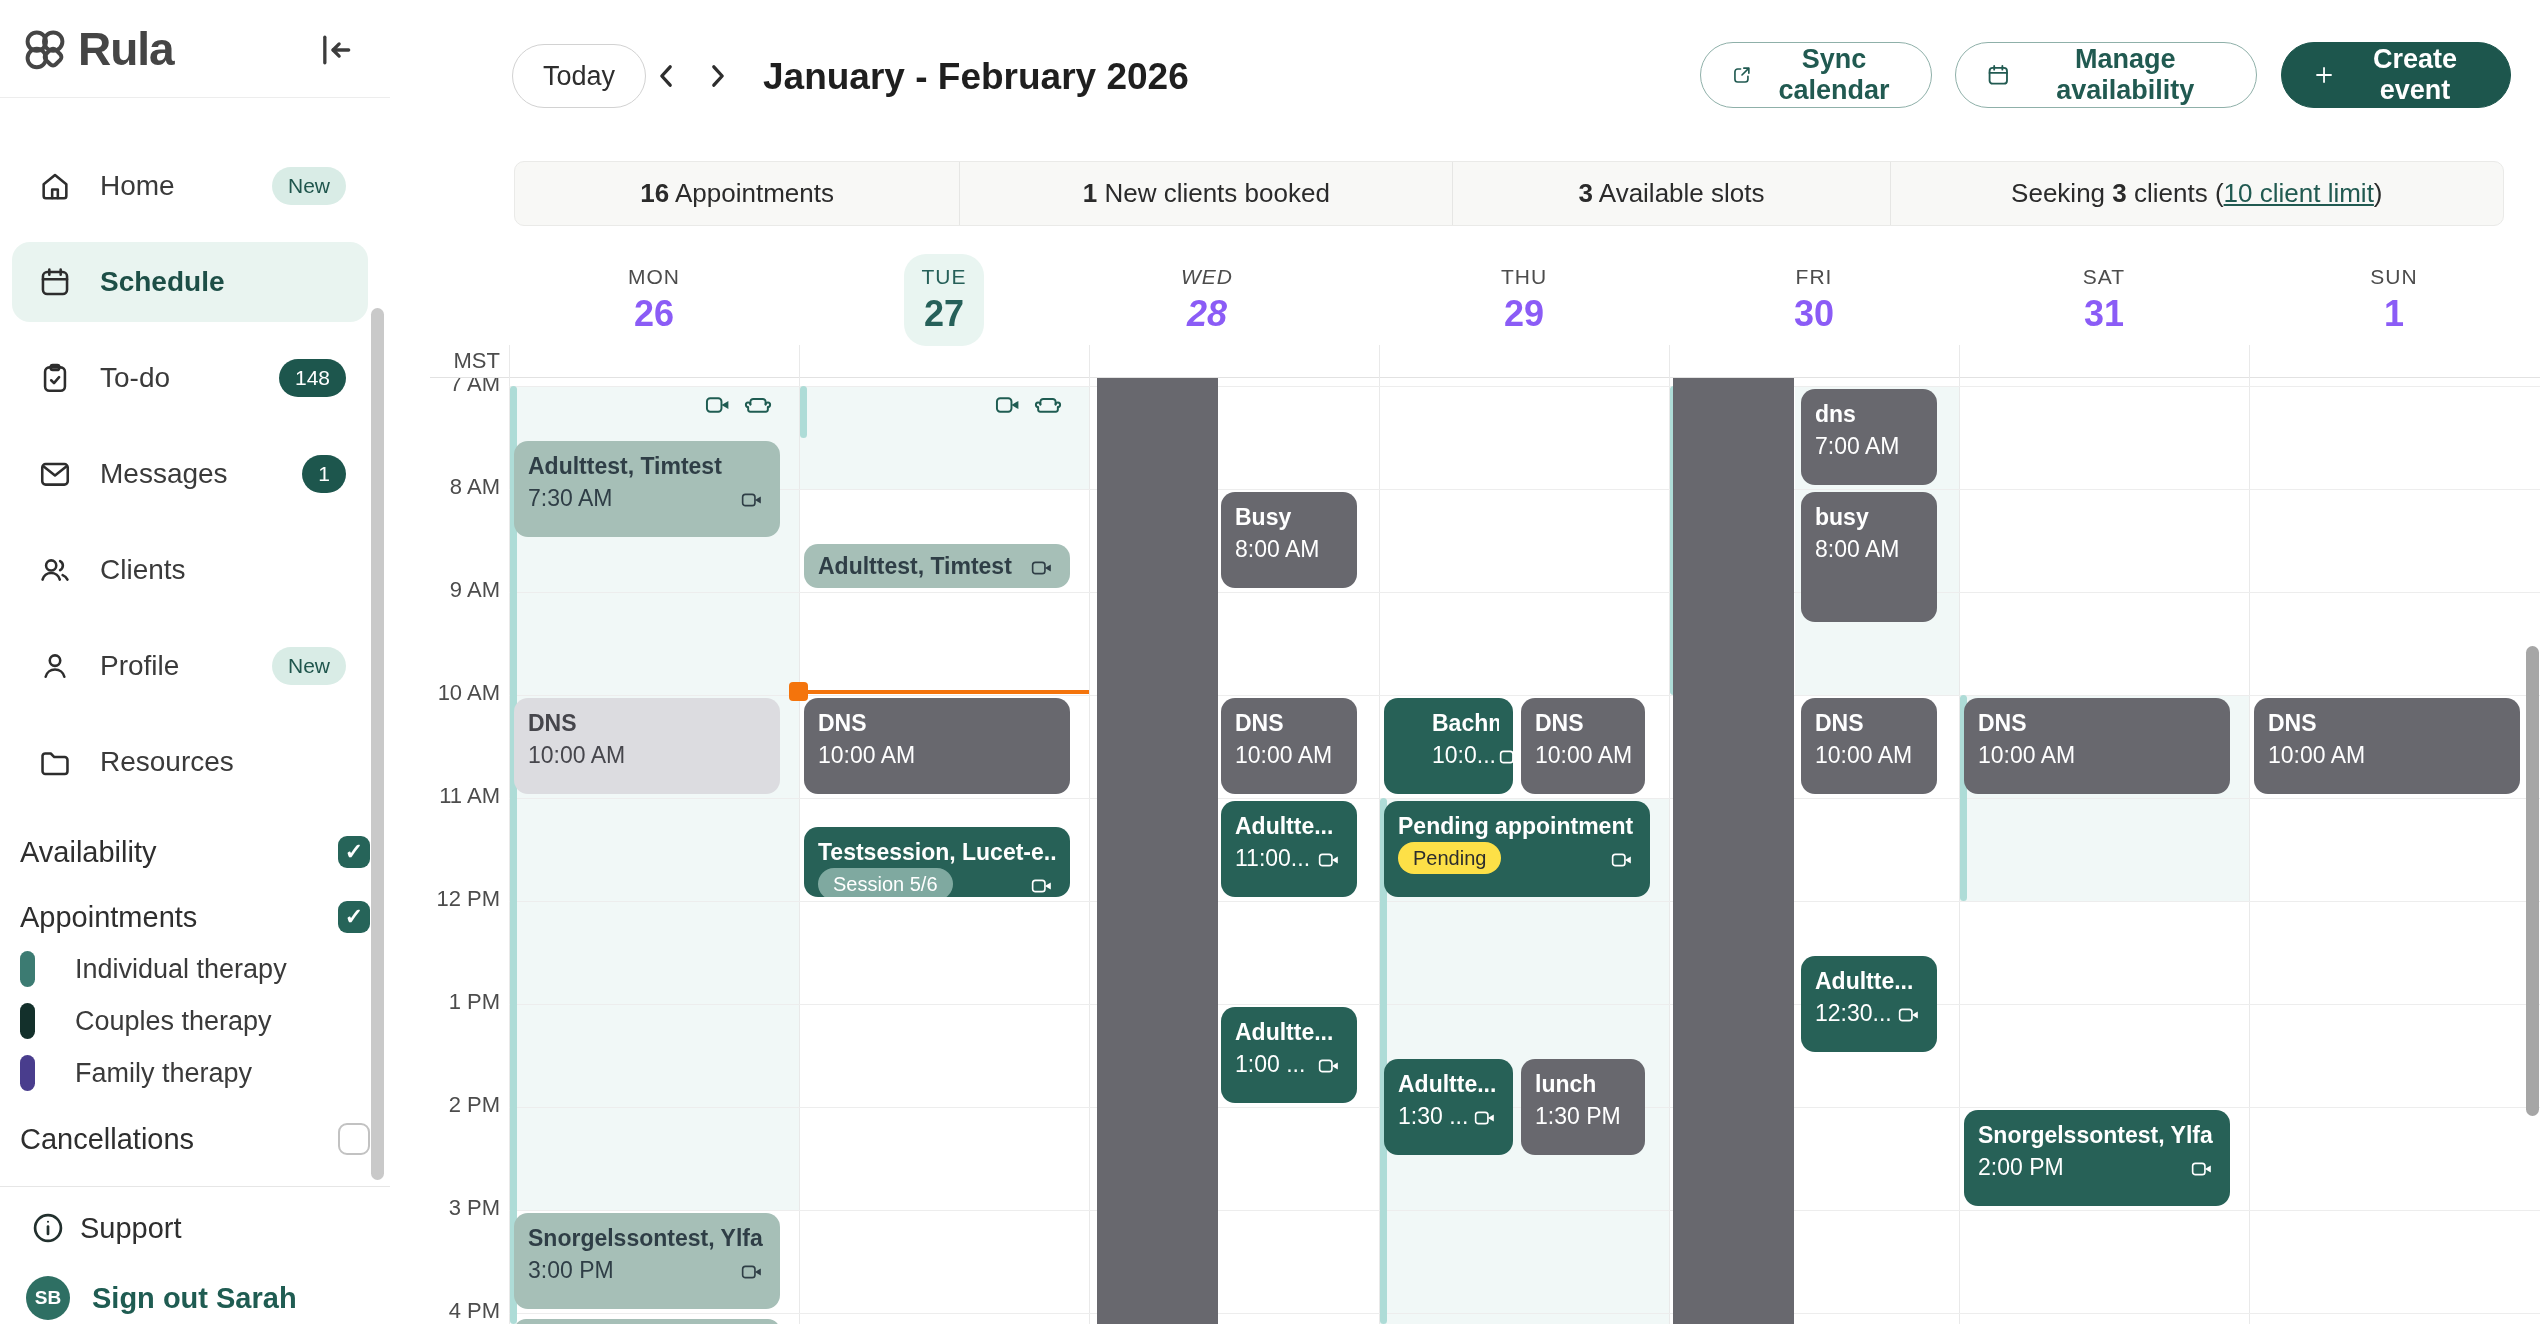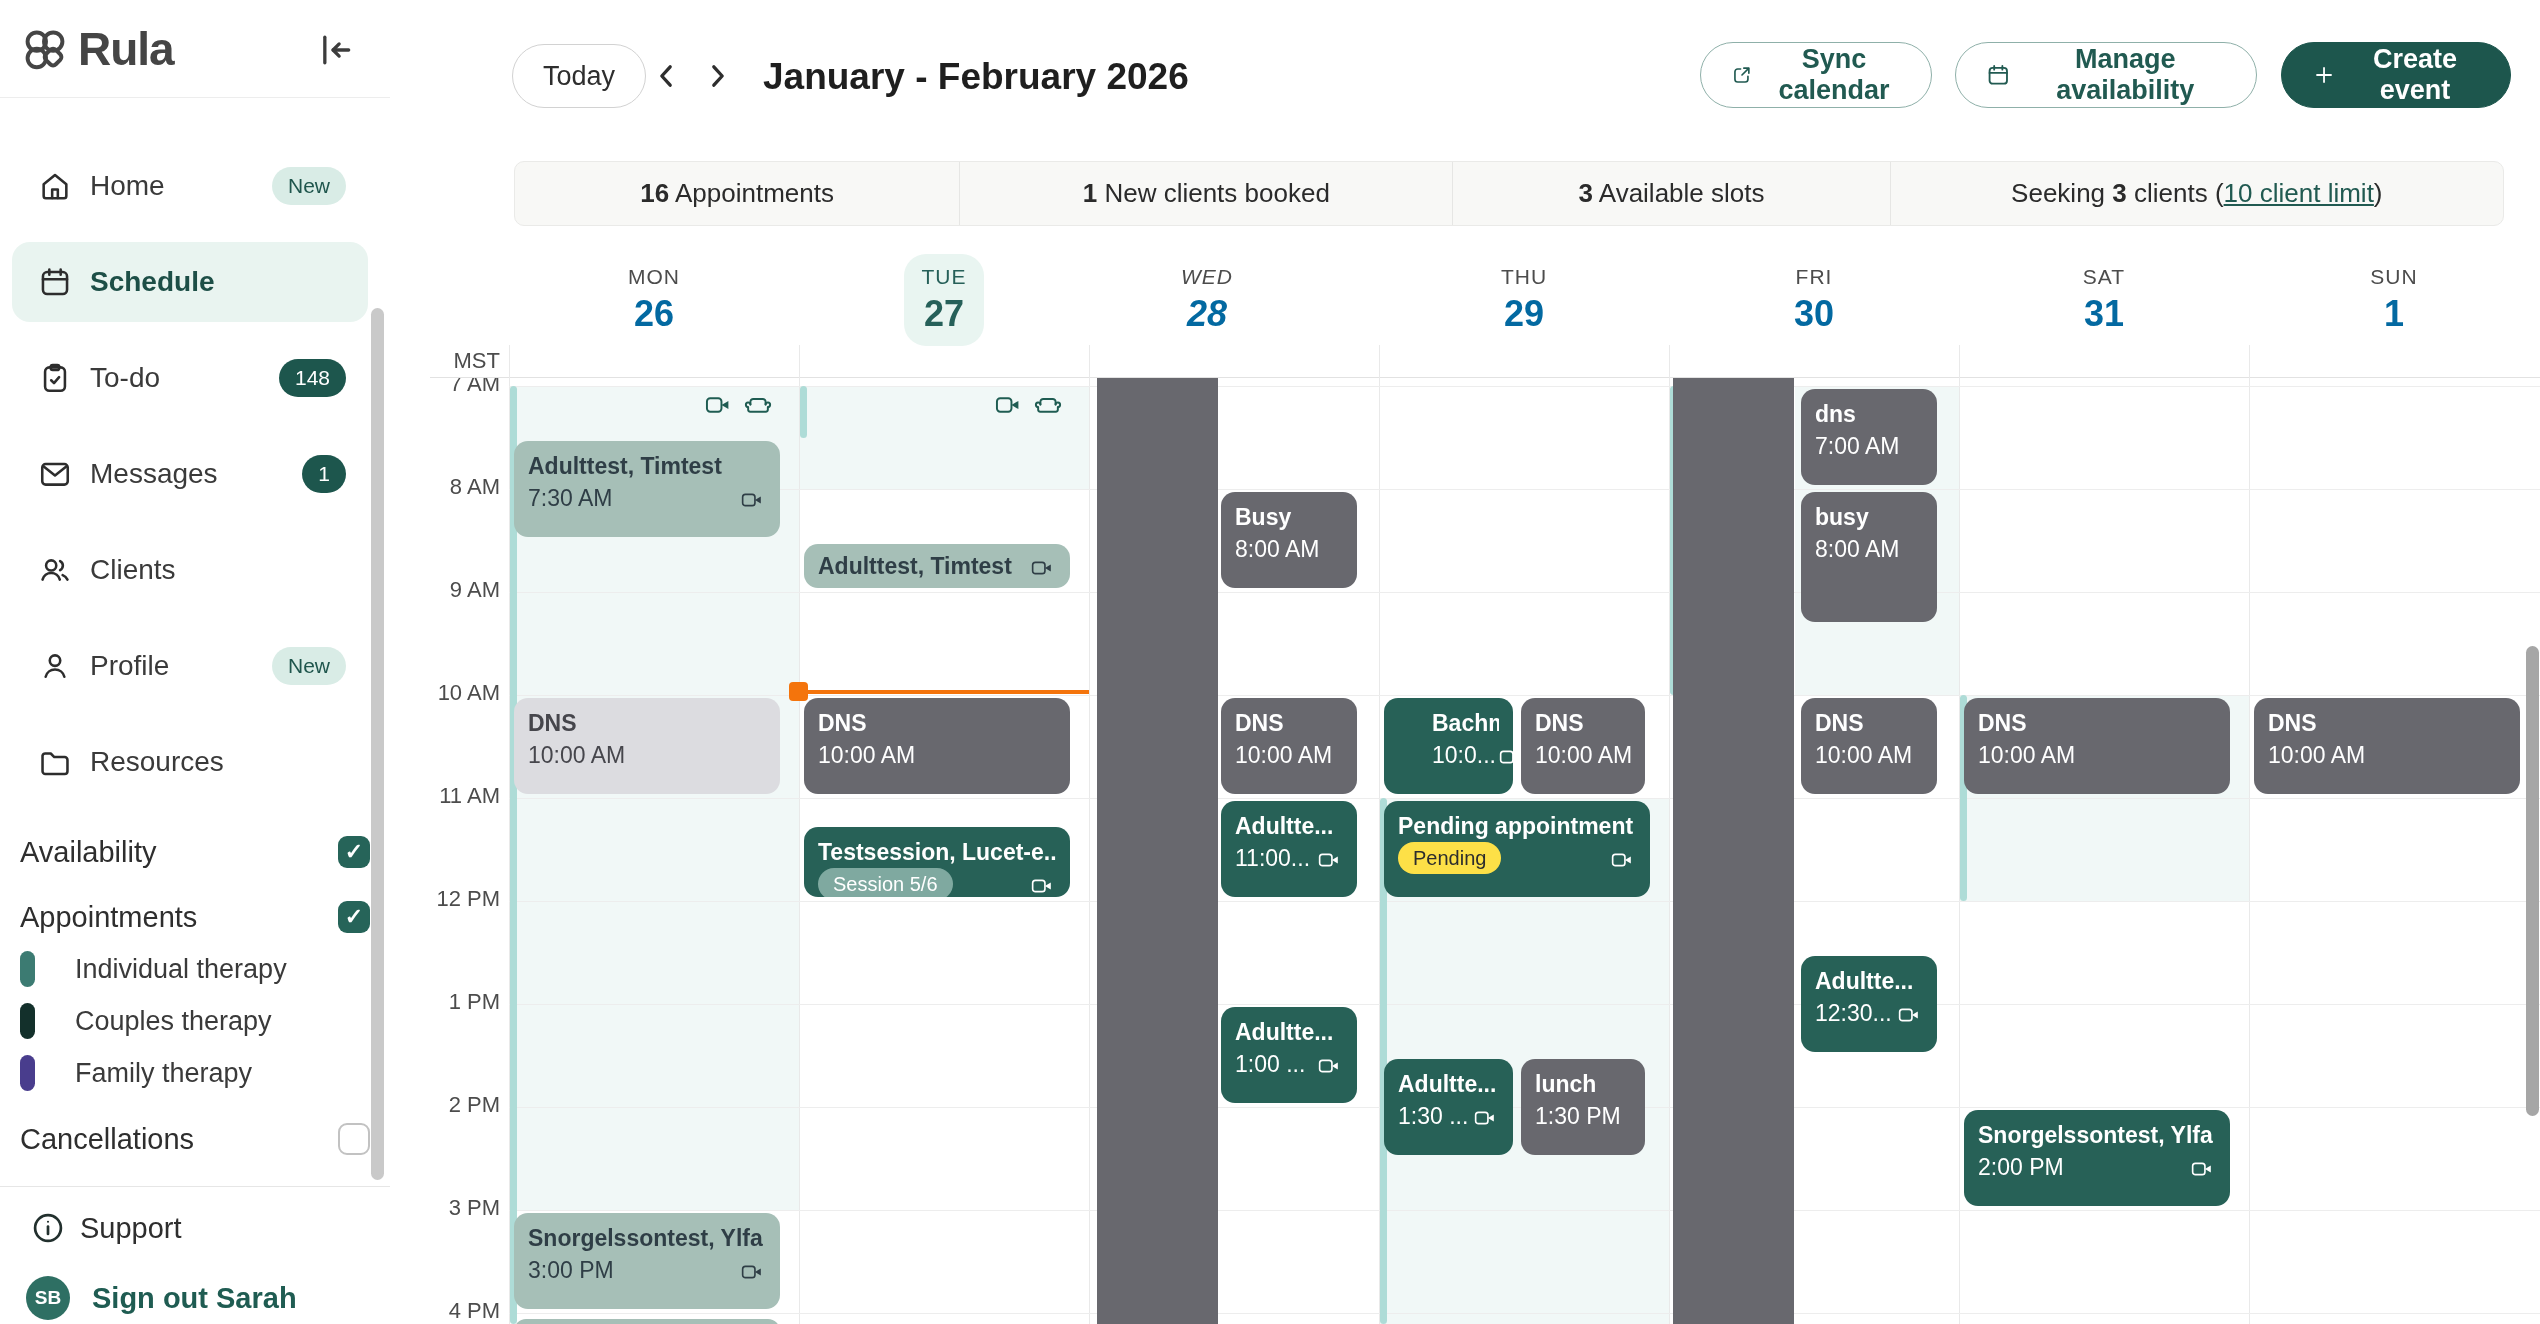--- a/index.html
+++ b/index.html
@@ -7,21 +7,21 @@
         font-family:"Liberation Sans", sans-serif;color:#333;background:#fff;}
   
   #sidebar{position:absolute;left:0;top:0;width:390px;height:1324px;background:#fff;}
   #logo-row{position:absolute;left:0;top:0;width:390px;height:97px;border-bottom:1px solid #ededed;}
   #logo{position:absolute;left:22px;top:22px;display:flex;align-items:center;gap:10px;color:#454545;}
   #logo .logo-text{font-size:46px;font-weight:600;letter-spacing:-1px;}
   #collapse{position:absolute;left:312px;top:28px;width:44px;height:44px;color:#3c3c3c;cursor:pointer;}
   .nav-item{position:absolute;left:12px;width:356px;height:80px;display:flex;align-items:center;
             border-radius:18px;cursor:pointer;}
   .nav-item .nicon{width:34px;height:34px;margin-left:26px;color:#2d2d2d;flex:0 0 auto;}
-  .nav-item .nlabel{margin-left:18px;font-size:28px;color:#3a3a3a;flex:1 1 auto;}
+  .nav-item .nlabel{margin-left:28px;font-size:28px;color:#3a3a3a;flex:1 1 auto;}
   .nav-item.active{background:#e9f4f0;}
   .nav-item.active .nlabel{font-weight:600;color:#1d4f47;}
   .pill-badge{margin-right:22px;border-radius:999px;font-size:21px;padding:7px 16px;}
   .pill-badge.light{background:#d9ece6;color:#1f564d;}
   .pill-badge.dark{background:#1d564d;color:#fff;}
   .filter-row{position:absolute;left:20px;width:350px;height:48px;display:flex;align-items:center;justify-content:space-between;}
   .filter-label{font-size:29px;color:#2e2e2e;}
   .cb{width:32px;height:32px;border-radius:9px;box-sizing:border-box;display:flex;align-items:center;justify-content:center;cursor:pointer;}
   .cb.on{background:#266459;color:#fff;font-size:22px;font-weight:bold;}
   .cb.off{background:#fff;border:2px solid #c2c2c2;}
@@ -52,21 +52,21 @@
          border:1px solid #eaeae8;border-radius:10px;display:flex;box-sizing:border-box;overflow:hidden;}
   .stat-cell{height:100%;display:flex;align-items:center;justify-content:center;font-size:26px;color:#2b2b2b;
              border-right:1px solid #e6e6e4;box-sizing:border-box;white-space:pre;}
   .stat-cell:last-child{border-right:none;}
   .stat-cell b{font-weight:700;}
   .stat-link{color:#215a51;text-decoration:underline;cursor:pointer;}
   
   .day-cell{position:absolute;top:252px;height:96px;display:flex;flex-direction:column;align-items:center;justify-content:center;gap:4px;}
   .day-pill{position:absolute;top:2px;width:80px;height:92px;border-radius:22px;background:#e9f5f1;}
   .day-name{font-size:21px;letter-spacing:1px;color:#4c4c4c;z-index:1;}
-  .day-num{font-size:36px;font-weight:600;color:#0369a1;z-index:1;}
+  .day-num{font-size:36px;font-weight:600;color:#8b5cf6;z-index:1;}
   .day-cell.active .day-name,.day-cell.active .day-num{color:#266059;}
   #tz-label{position:absolute;left:430px;width:70px;top:348px;text-align:right;font-size:22px;color:#4c4c4c;}
   #grid-topline{position:absolute;left:430px;top:377px;width:2110px;height:1px;background:#e2e2e2;}
   .vl-top{position:absolute;top:345px;height:33px;width:1px;background:#e9e9e9;}
   
   #calclip{position:absolute;left:390px;top:378px;width:2150px;height:946px;overflow:hidden;}
   .hl{position:absolute;left:119px;width:2031px;height:1px;background:#ededed;}
   .vl{position:absolute;top:0;height:946px;width:1px;background:#e9e9e9;}
   .time-label{position:absolute;left:0;width:110px;text-align:right;font-size:22px;color:#4c4c4c;}
   .avail-bg{position:absolute;background:#f1f8f7;}

